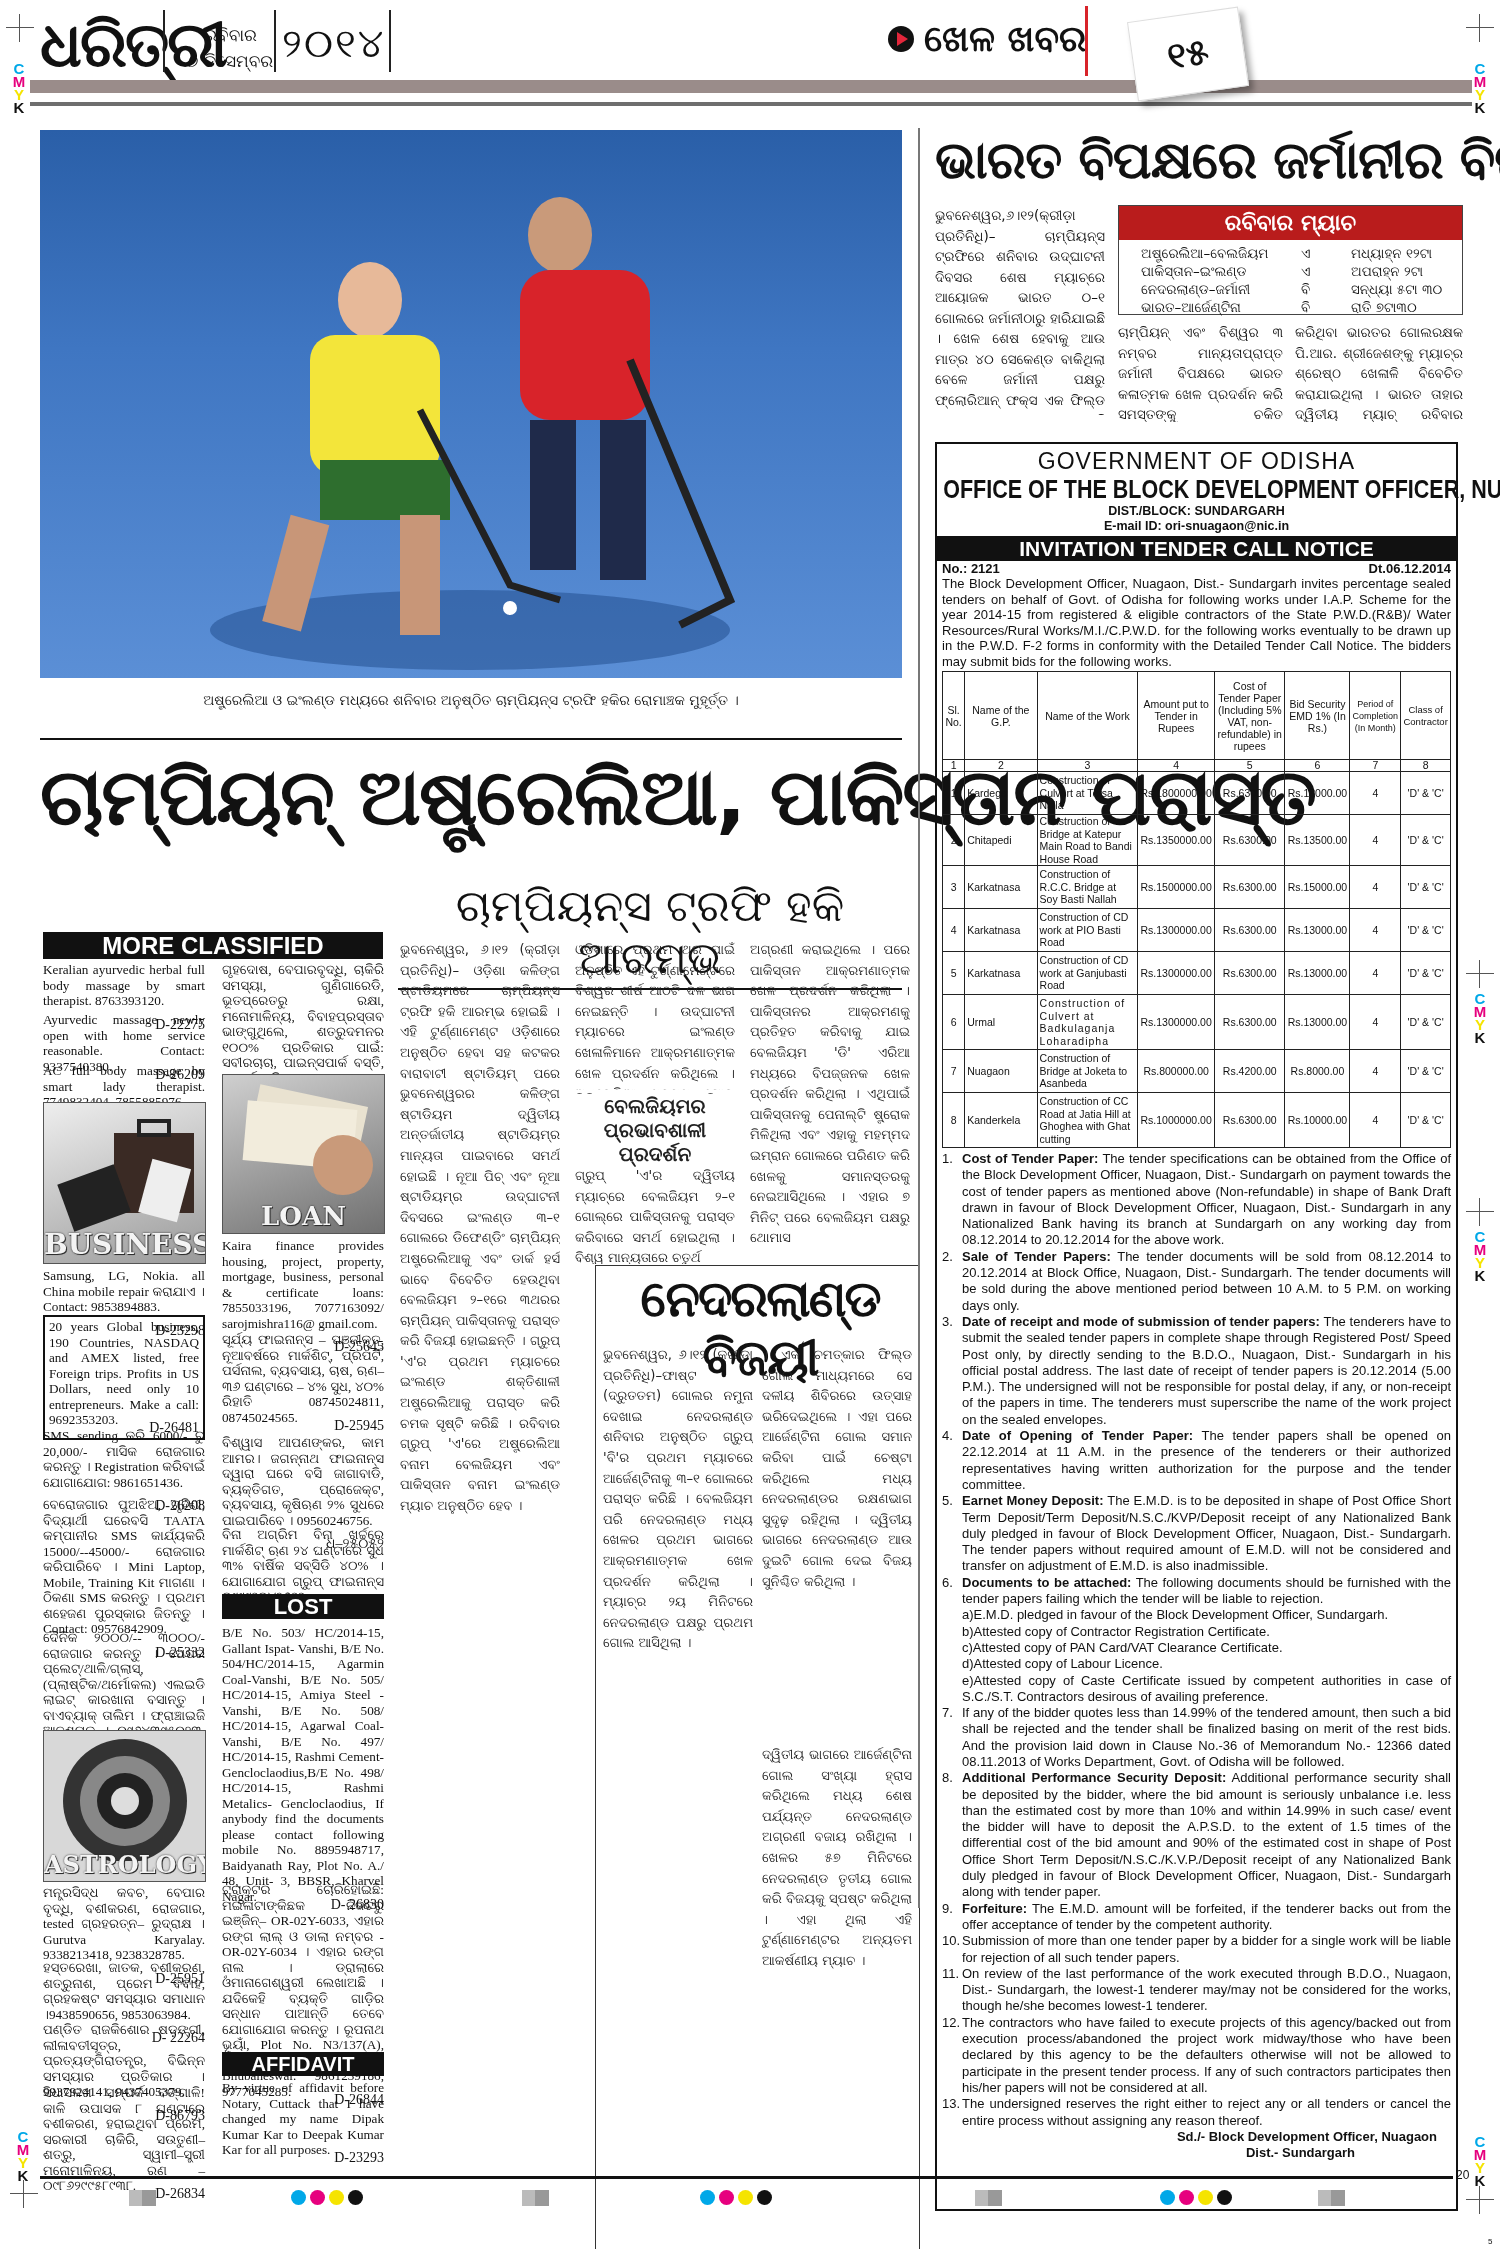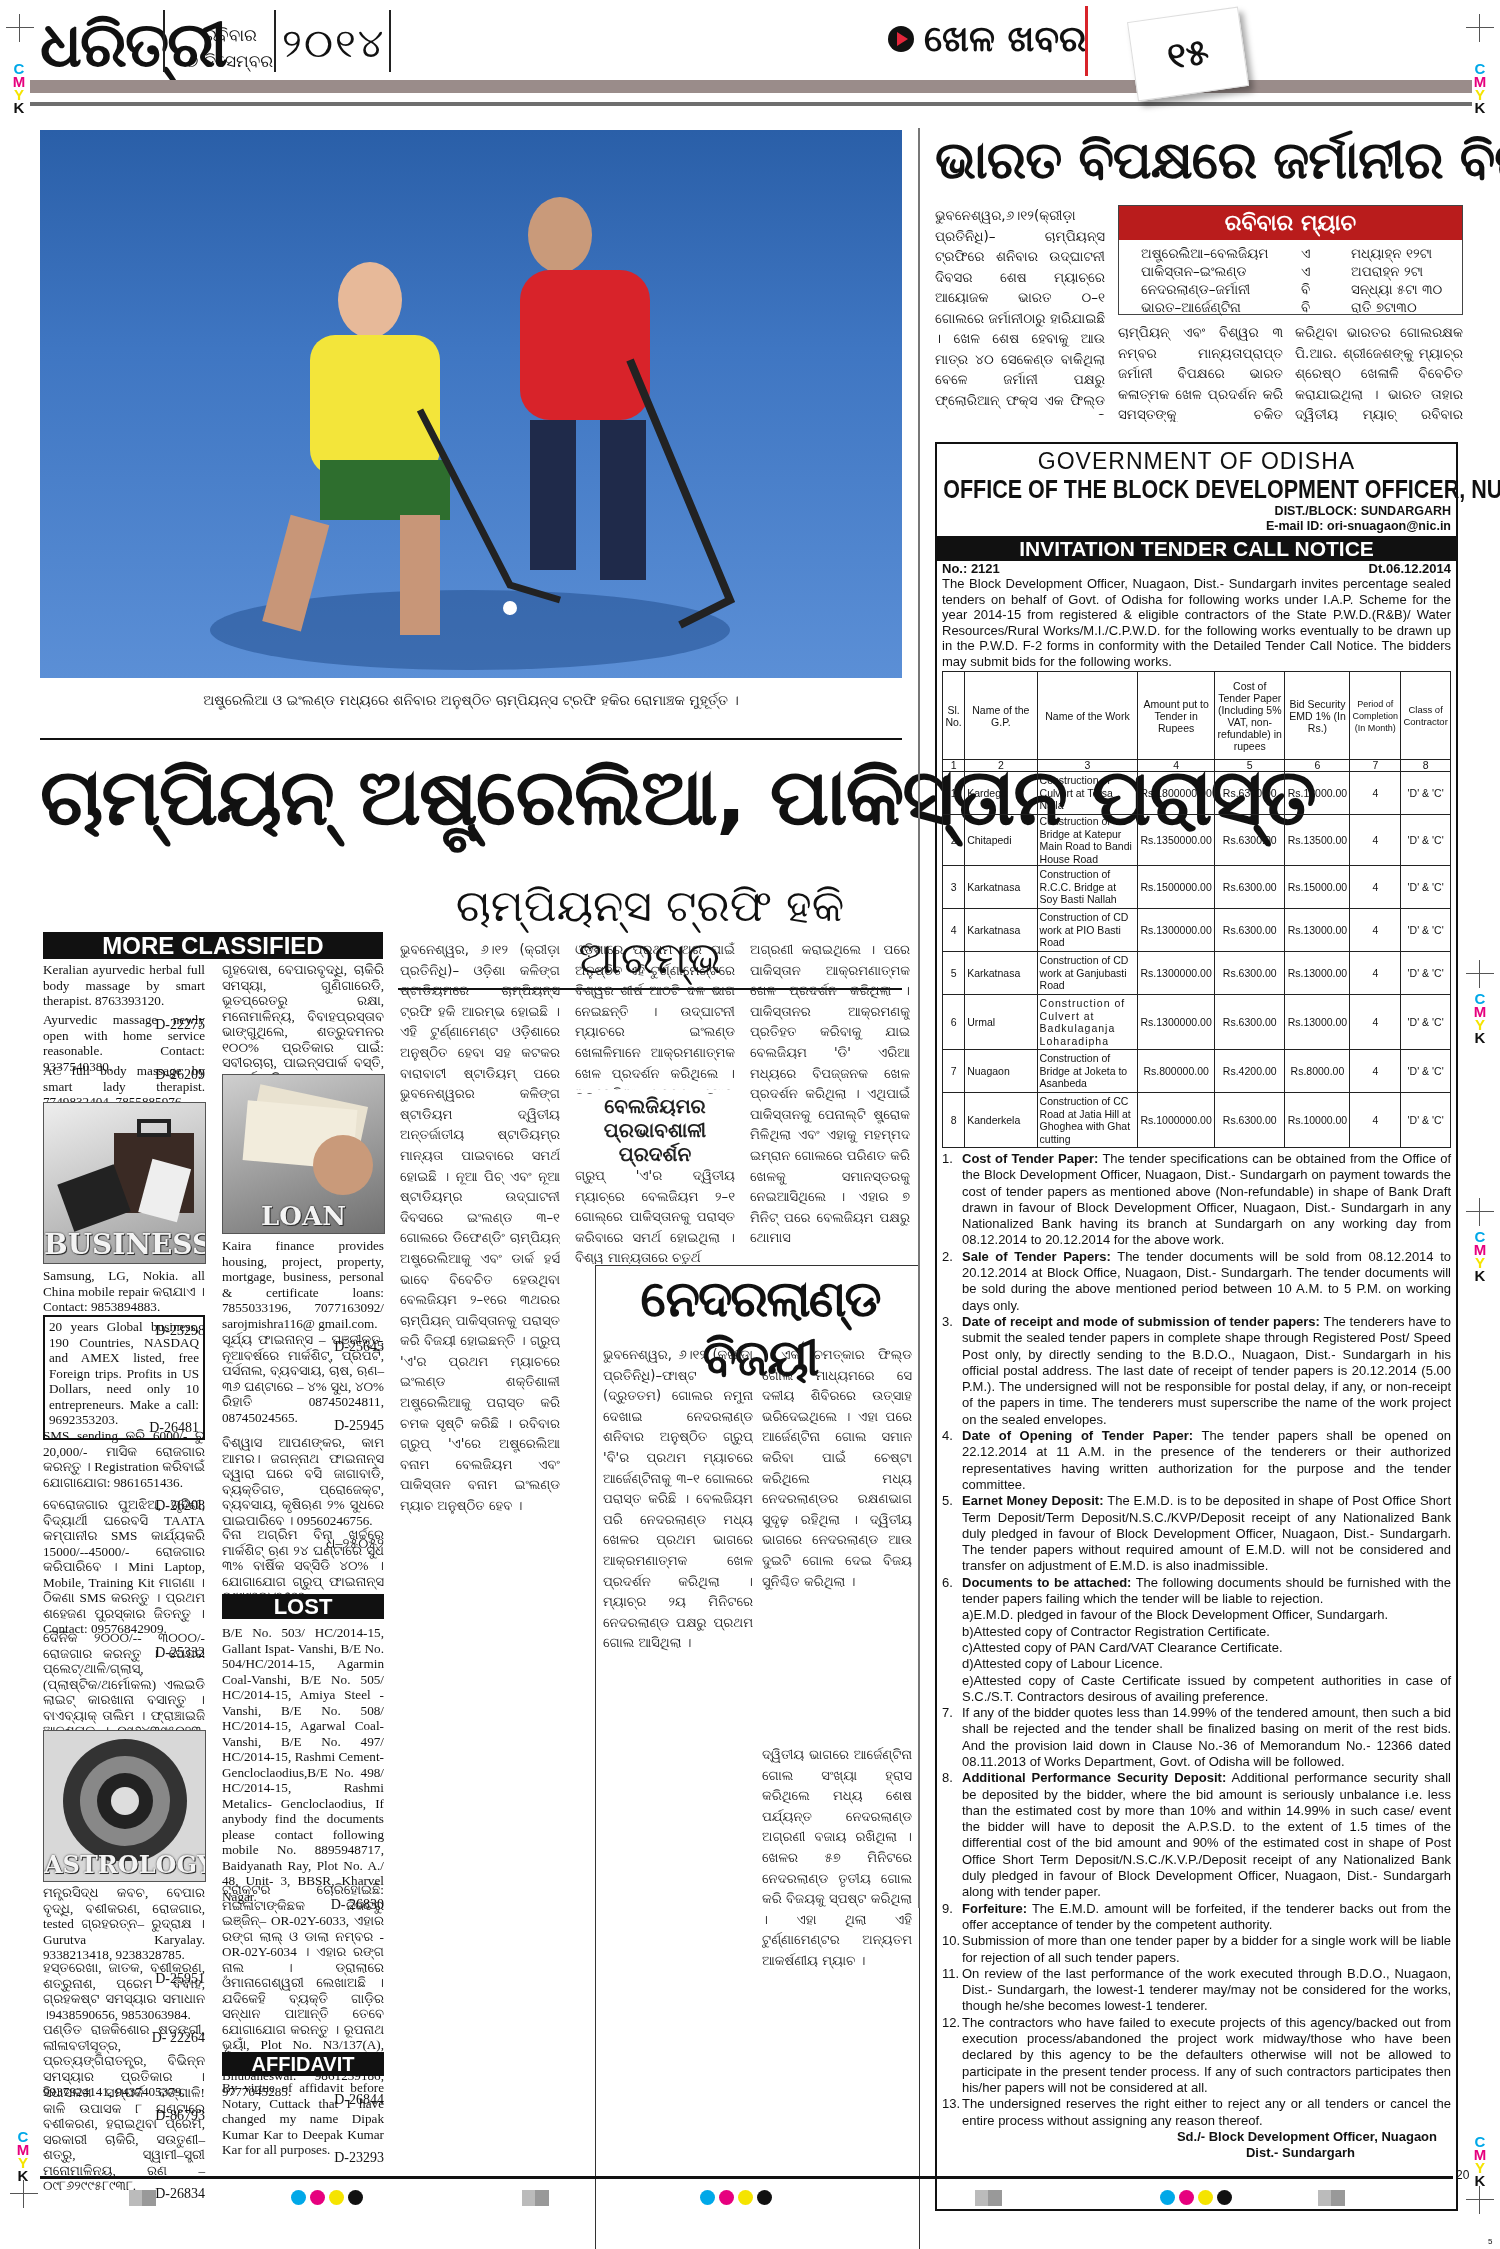--- a/index.html
+++ b/index.html
@@ -33,21 +33,21 @@
 
 .rhead{position:absolute;left:935px;top:130px;width:530px;font-size:52px;font-weight:bold;letter-spacing:-1px;white-space:nowrap}
 .col{position:absolute;font-size:13.5px;line-height:20.5px;text-align:justify}
 .matchbox{position:absolute;left:1118px;top:205px;width:345px;height:110px;border:1px solid #444}
 .matchbox .mh{background:#b91c1c;color:#fff;text-align:center;font-size:22px;height:34px;line-height:34px;font-weight:bold}
 .matchrow{display:grid;grid-template-columns:160px 50px 135px;font-size:13.5px;line-height:18px;padding-left:22px}
 
 .tender{position:absolute;left:935px;top:442px;width:523px;height:1769px;border:2px solid #111;font-family:"Liberation Sans",sans-serif;padding:0 5px}
 .tender .t1{font-size:23px;font-weight:normal;text-align:center;letter-spacing:1px;margin-top:4px}
 .tender .t2{font-family:"Liberation Sans",sans-serif;font-size:25px;font-weight:bold;text-align:center;transform:scaleX(.86);white-space:nowrap;margin:0 -40px}
-.tender .t3{font-size:12.5px;font-weight:bold;text-align:right;line-height:15px}
+.tender .t3{font-size:12.5px;font-weight:bold;text-align:center;line-height:15px}
 .tender .t4{background:#111;color:#fff;font-size:21px;font-weight:bold;text-align:center;margin:2px -5px 0;line-height:25px}
 .tender .nodt{display:flex;justify-content:space-between;font-size:13px;font-weight:bold;line-height:15px}
 .tender p{font-size:13px;line-height:15.5px;text-align:justify}
 .ttable{border-collapse:collapse;width:100%;margin-top:2px;font-size:10.5px}
 .ttable th,.ttable td{border:1px solid #222;padding:0 2px;vertical-align:middle}
 .ttable th{font-weight:normal;text-align:center;line-height:12px}
 .ttable td{line-height:12.5px;height:43px}
 .ttable td.ctr{text-align:center}
 .ttable tr.nums td{height:12px;text-align:center;line-height:11px}
 .clauses{list-style:none;margin-top:3px}

